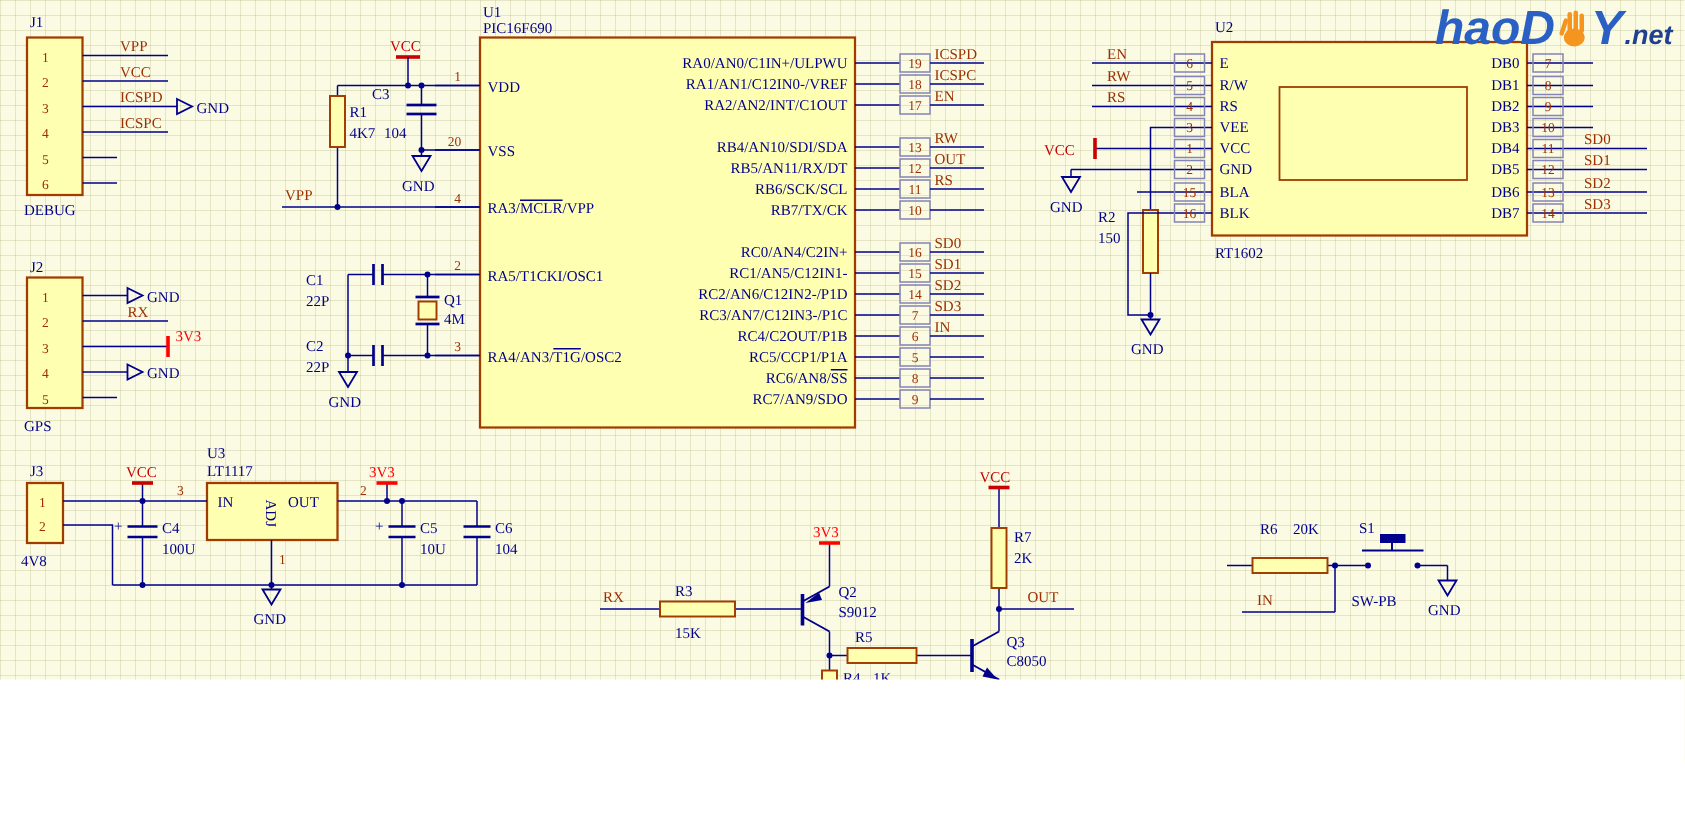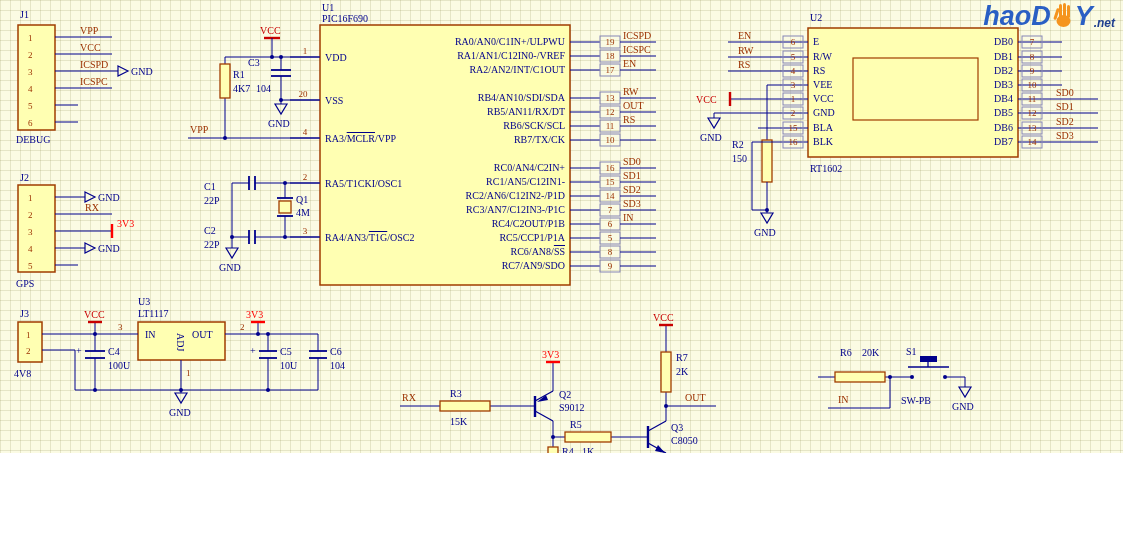--- a/index.html
+++ b/index.html
@@ -25,22 +25,22 @@
   .ov{text-decoration:overline}
   .pr{fill:#C80000;font-size:10px}
   .v3{fill:#FF0000;font-size:10px}
   .gnd{fill:none;stroke:#00008C;stroke-width:1.2}
   .barv{stroke:#C80000;stroke-width:2.4}
   .bar3{stroke:#FF0000;stroke-width:2.4}
   .dot{fill:#00008C}
   .arr{fill:#00008C}
   .logo{position:absolute;top:2px;right:8px;display:flex;align-items:flex-end;
         font-family:"Liberation Sans", sans-serif;font-style:italic;font-weight:bold;}
-  .logo .big{font-size:27px;color:#2A5FC4;line-height:1;}
-  .logo .net{font-size:12px;color:#1F3F8F;margin-left:1px;}
+  .logo .big{font-size:32px;color:#2A5FC4;line-height:1;}
+  .logo .net{font-size:18px;color:#1F3F8F;margin-left:1px;}
   .logo svg{margin:0 1px 2px 1px}
 </style>
 </head>
 <body>
 
 <div class="stage">
 <svg width="1123" height="547" viewBox="0 0 1123 547">
 
   <g>
     <text class="ds" x="20" y="18">J1</text>

